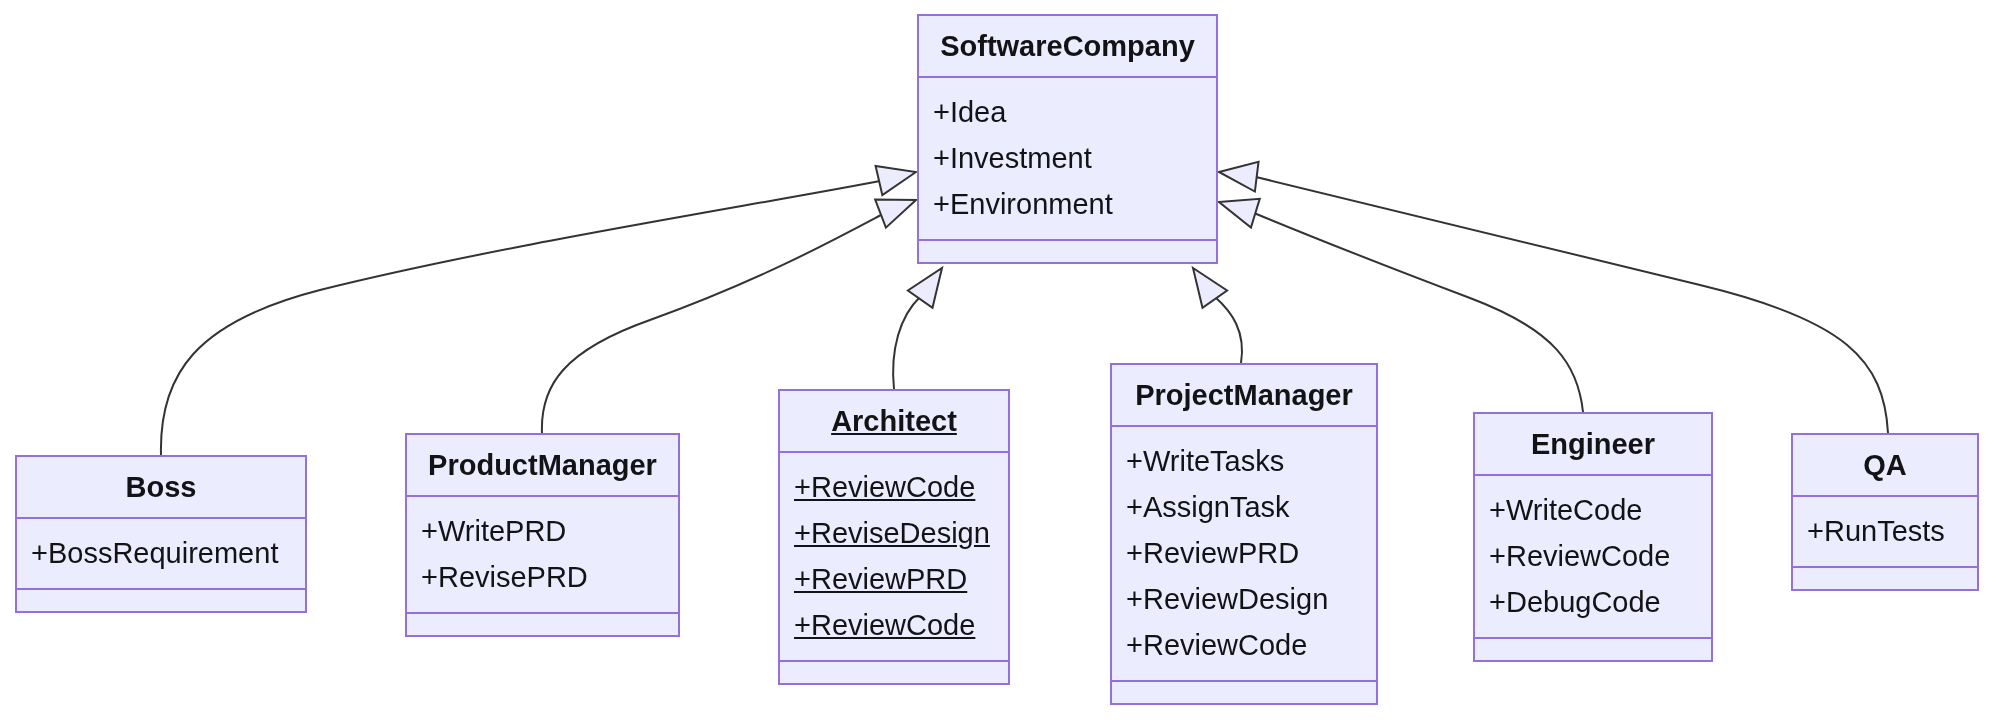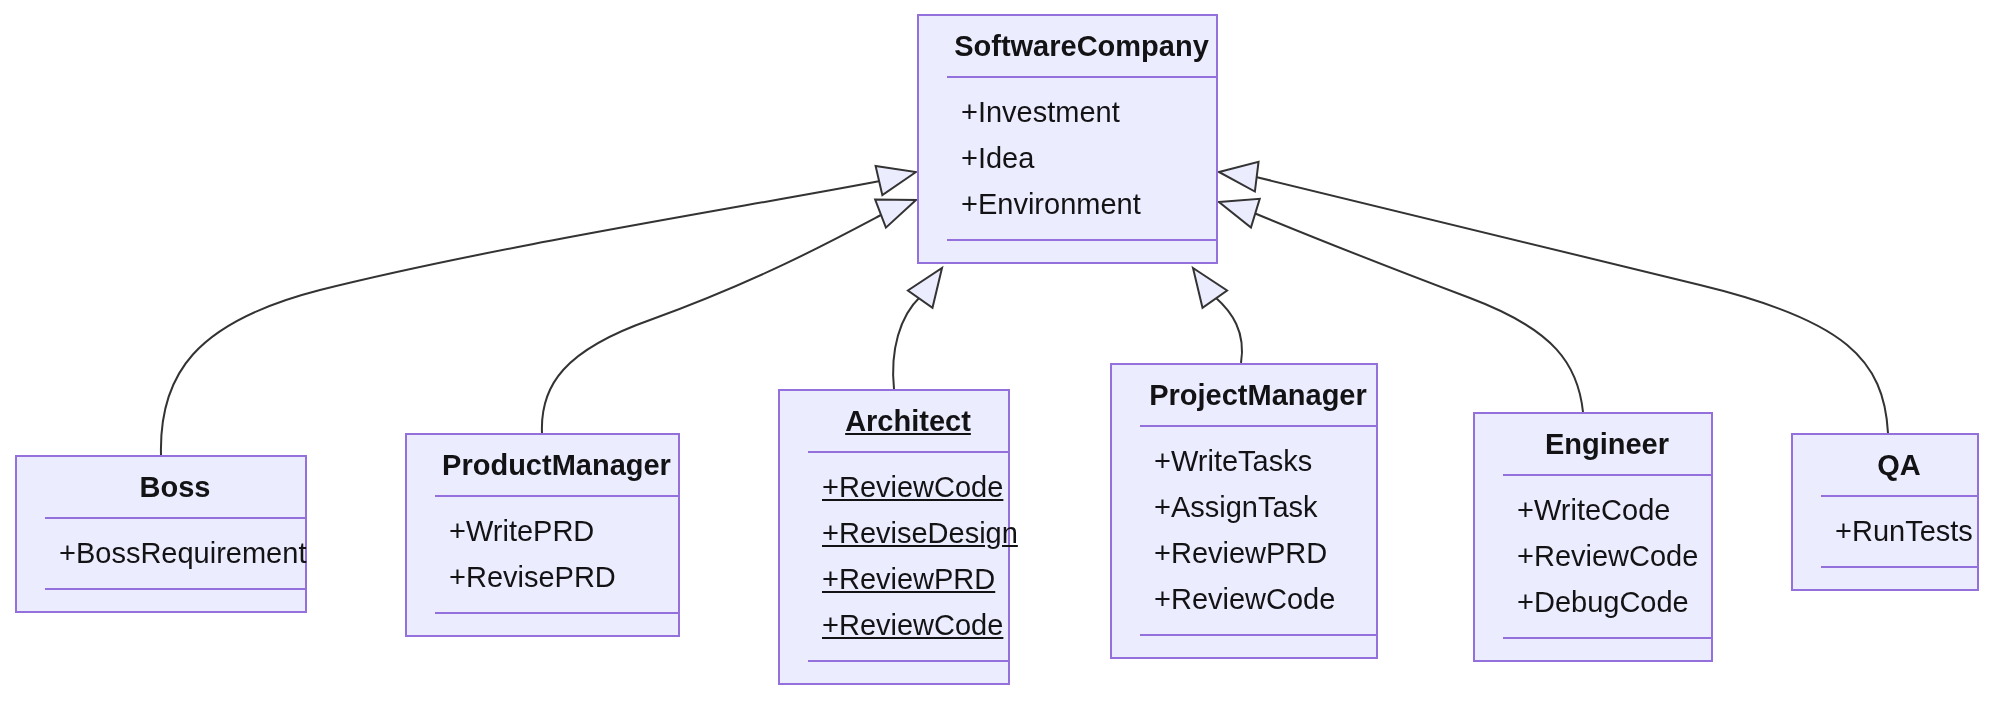--- a/index.html
+++ b/index.html
@@ -13,21 +13,20 @@
   svg.edge-layer{position:absolute;left:0;top:0;width:2003px;height:722px;}
   .edge-path{fill:none;stroke:var(--edge,#333333);stroke-width:2px;}
   .edge-arrowhead{fill:var(--arrow-fill,#ECECFF);stroke:var(--edge,#333333);stroke-width:2px;}
 
   .uml-class{
     position:absolute;
     box-sizing:border-box;
     background:var(--box-fill,#ECECFF);
     border:2px solid var(--box-border,#9370DB);
     color:var(--text,#131315);
-    padding-left:28px;
   }
   .cls-title{
     height:60px;line-height:60px;
     text-align:center;
     font-weight:bold;font-size:29px;
     border-bottom:2px solid var(--box-border,#9370DB);
     white-space:nowrap;
   }
   .cls-attrs{
     padding:11px 14px 12px 14px;
@@ -63,22 +62,22 @@
       <polygon points="1193,268 1227.0831852456747,290.524131137716 1202.5086239170048,307.73142422824736" class="edge-arrowhead"></polygon>
       <path d="M 1583 412 C 1578 365 1555 330 1470 298 C 1380 264 1300 232 1254 213" class="edge-path"></path>
       <polygon points="1219,202 1259.7251562974363,198.76555344001844 1250.9540051557544,227.4546961189095" class="edge-arrowhead"></polygon>
       <path d="M 1888 433 C 1884 360 1845 320 1700 285 C 1500 236 1330 196 1256 177" class="edge-path"></path>
       <polygon points="1219,172 1258.5447939134474,161.7428427747758 1254.888713611293,191.51922732401545" class="edge-arrowhead"></polygon>
     </svg>
 
   <div class="uml-class" id="cls-SoftwareCompany">
     <div class="cls-title">SoftwareCompany</div>
     <div class="cls-attrs">
+        <div class="cls-member">+Idea</div>
         <div class="cls-member">+Investment</div>
-        <div class="cls-member">+Idea</div>
         <div class="cls-member">+Environment</div>
       </div>
     <div class="cls-methods"></div>
   </div>
 
   <div class="uml-class" id="cls-ProductManager">
     <div class="cls-title">ProductManager</div>
     <div class="cls-attrs">
         <div class="cls-member">+WritePRD</div>
         <div class="cls-member">+RevisePRD</div>
@@ -104,20 +103,21 @@
       </div>
     <div class="cls-methods"></div>
   </div>
 
   <div class="uml-class" id="cls-ProjectManager">
     <div class="cls-title">ProjectManager</div>
     <div class="cls-attrs">
         <div class="cls-member">+WriteTasks</div>
         <div class="cls-member">+AssignTask</div>
         <div class="cls-member">+ReviewPRD</div>
+        <div class="cls-member">+ReviewDesign</div>
         <div class="cls-member">+ReviewCode</div>
       </div>
     <div class="cls-methods"></div>
   </div>
 
   <div class="uml-class" id="cls-Engineer">
     <div class="cls-title">Engineer</div>
     <div class="cls-attrs">
         <div class="cls-member">+WriteCode</div>
         <div class="cls-member">+ReviewCode</div>

